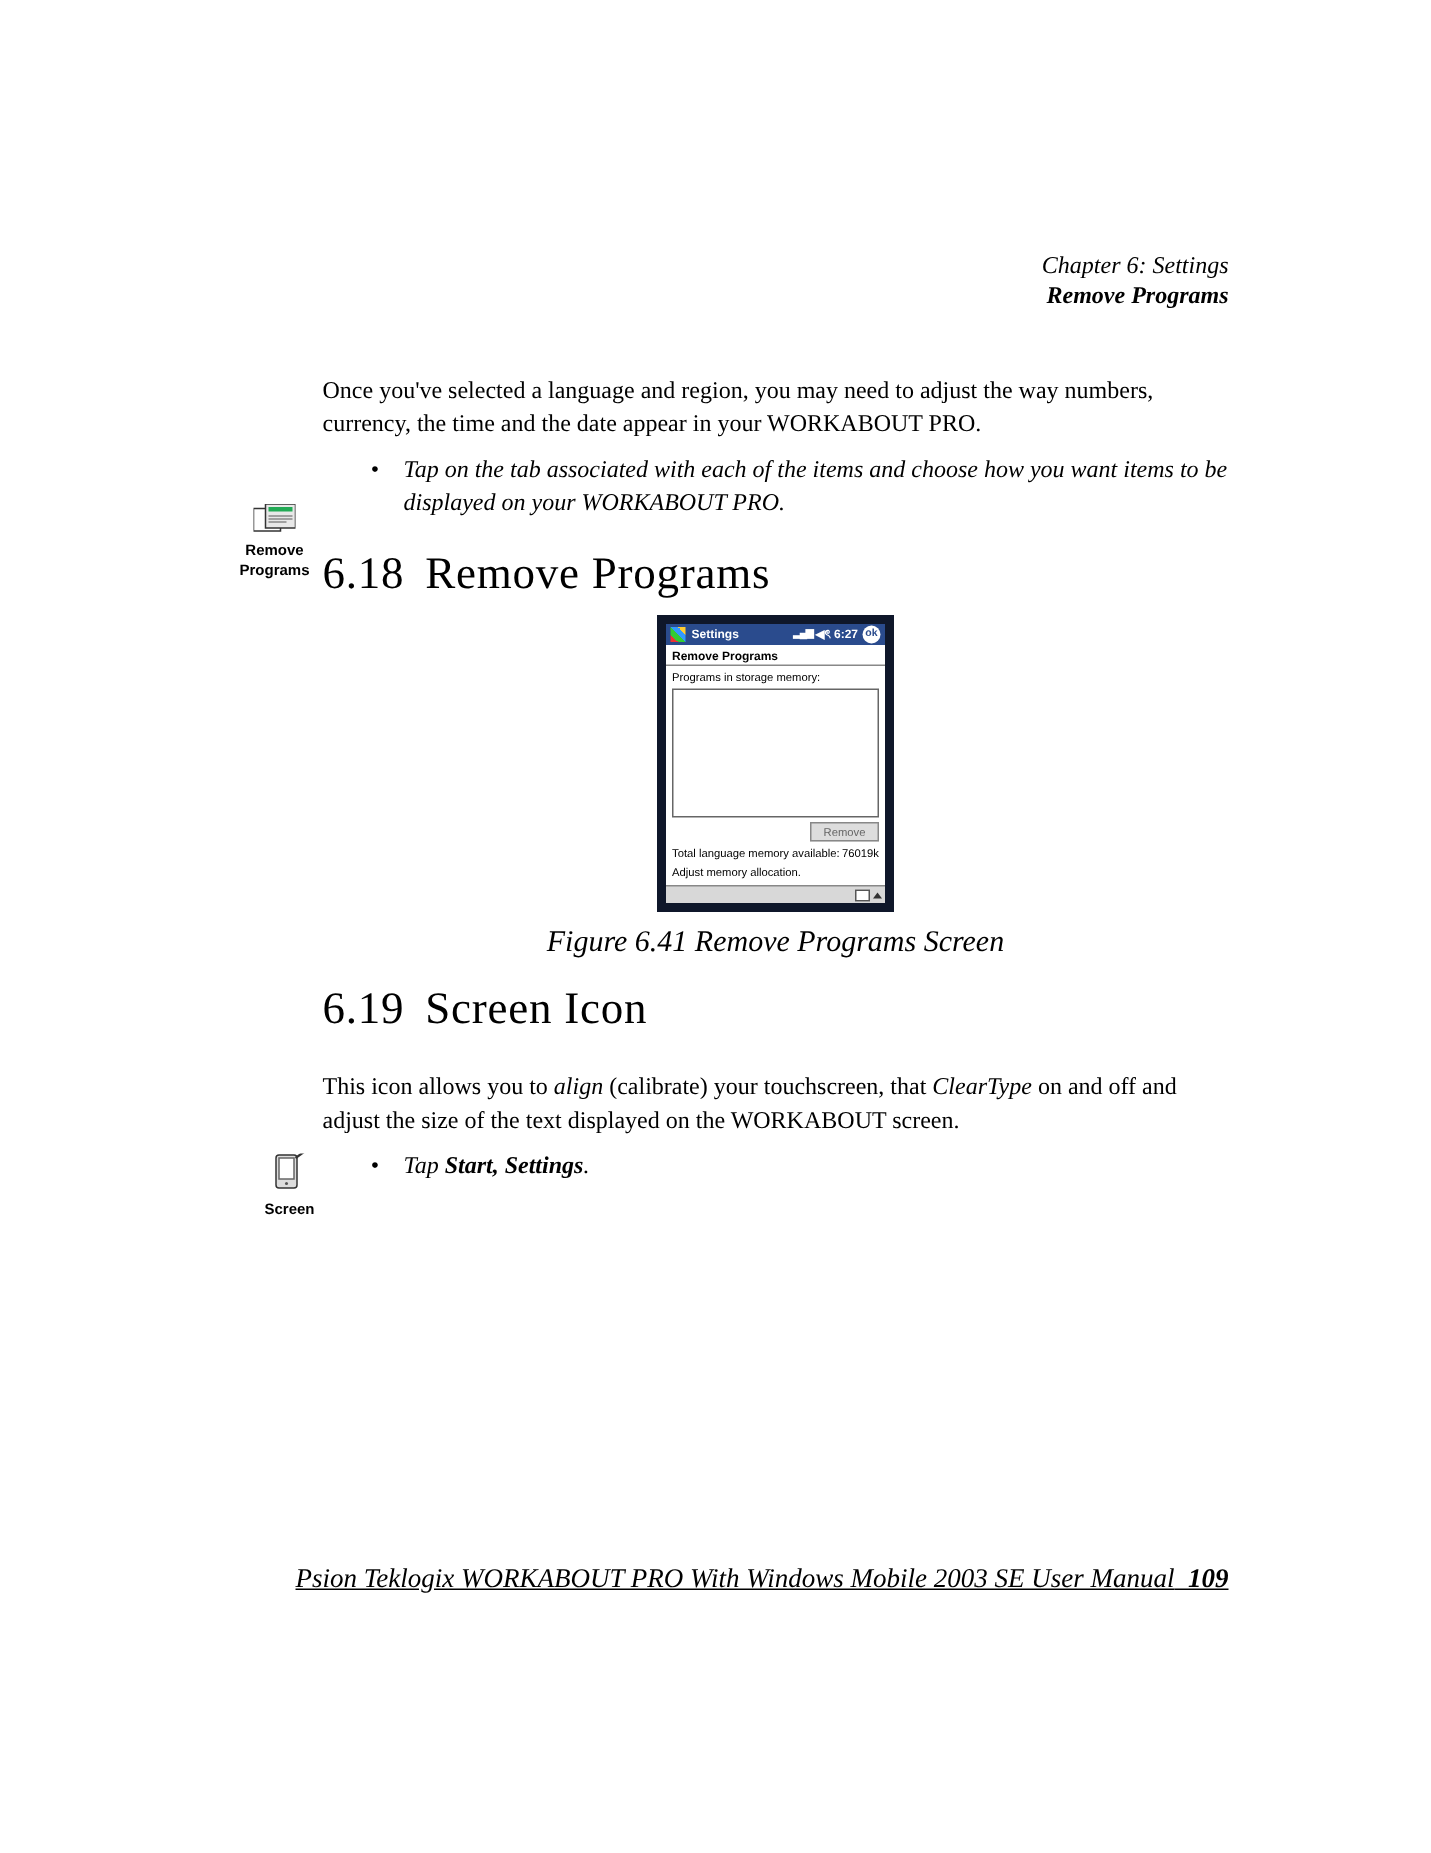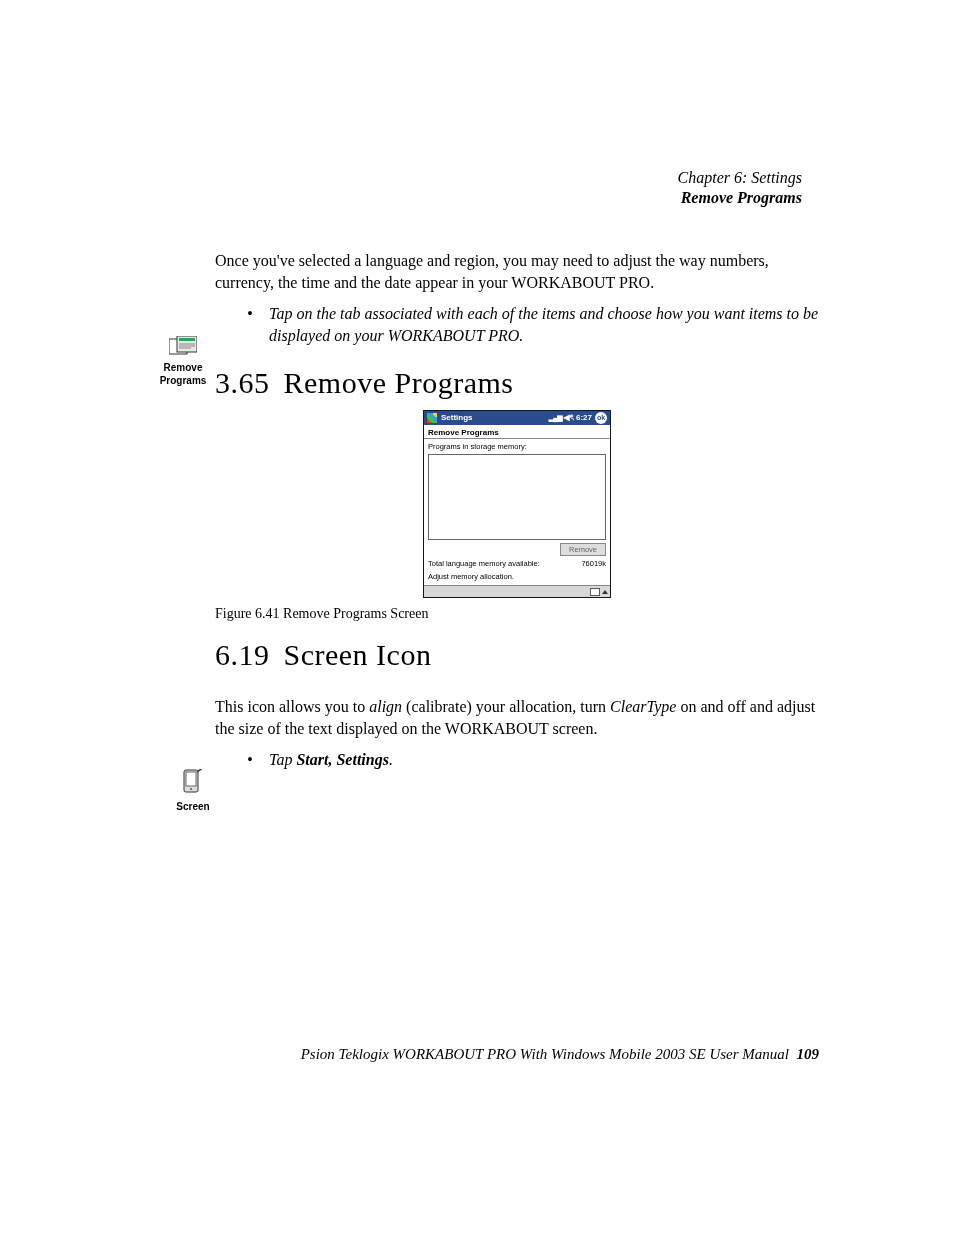--- a/index.html
+++ b/index.html
@@ -14,21 +14,21 @@
     position: relative;
   }
   .page {
     position: absolute;
     left: 0; top: 0; right: 0; bottom: 0;
     padding: 165px 130px 80px 130px;
   }
   .running-head {
     position: absolute;
     top: 168px;
-    right: 152px;
+    right: 135px;
     text-align: right;
     font-style: italic;
     font-size: 16px;
     line-height: 1.25;
   }
   .running-head .sec { font-weight: bold; }
   .content {
     position: absolute;
     top: 230px;
     left: 215px;
@@ -67,47 +67,49 @@
     font-size: 10px;
     font-weight: bold;
     line-height: 1.25;
   }
   .margin-note .mn-icon {
     display: block;
     margin: 0 auto 4px auto;
   }
   .fig-caption {
     font-family: Georgia, "Times New Roman", serif;
-    font-size: 14px;
-    text-align: left;
+    font-size: 20px;
+    text-align: center;
     margin: 6px 0 10px 0;
+    font-style: italic;
   }
   .em { font-style: italic; }
   .bold { font-weight: bold; }
   .footer {
     position: absolute;
     bottom: 170px;
     right: 135px;
     font-style: italic;
-    font-size: 15px;
+    font-size: 18px;
+    text-decoration: underline;
   }
   .footer .pg { font-weight: bold; font-style: italic; }
 
   
   .shot-wrap {
     display: flex;
     justify-content: center;
     margin: 4px 0 2px 0;
   }
   .shot {
-    width: 188px;
+    width: 158px;
     font-family: Tahoma, Arial, sans-serif;
     font-size: 8px;
     color: #000;
-    border: 1px solid #0f172a;
+    border: 6px solid #0f172a;
     background: #fff;
   }
   .shot-titlebar {
     display: flex;
     align-items: center;
     background: #2a4b8d;
     color: #fff;
     height: 14px;
     padding: 0 3px;
     font-size: 8px;
@@ -220,21 +222,21 @@
   </div>
 
   <div class="content">
 
     <p class="para">Once you've selected a language and region, you may need to adjust the way numbers, currency, the time and the date appear in your WORKABOUT PRO.</p>
     <ul class="bullets">
       <li>Tap on the tab associated with each of the items and choose how you want items to be displayed on your WORKABOUT PRO.</li>
     </ul>
 
     <h2 class="heading">
-      <span class="num">3.65</span><span>Remove Programs</span>
+      <span class="num">6.18</span><span>Remove Programs</span>
     </h2>
 
     <div class="shot-wrap">
       <div class="shot">
         <div class="shot-titlebar">
           <span class="flag"></span>
           <span>Settings</span>
           <span class="spacer"></span>
           <span class="signal">▂▄▆</span>
           <span style="margin:0 2px;">◀ৎ</span>
@@ -263,21 +265,21 @@
       </div>
     </div>
     <div class="fig-caption">Figure 6.41 Remove Programs Screen</div>
 
 
     <h2 class="heading">
       <span class="num">6.19</span><span>Screen Icon</span>
     </h2>
 
     <p class="para">
-      <span>This icon allows you to </span><span class="em">align</span><span> (calibrate) your allocation, turn </span><span class="em">ClearType</span><span> on and off and adjust the size of the text displayed on the WORKABOUT screen.</span>
+      <span>This icon allows you to </span><span class="em">align</span><span> (calibrate) your touchscreen, that </span><span class="em">ClearType</span><span> on and off and adjust the size of the text displayed on the WORKABOUT screen.</span>
     </p>
     <ul class="bullets">
       <li>
         <span>Tap </span><span class="bold">Start, Settings</span><span>.</span>
       </li>
     </ul>
 
   </div>
 
   <div class="footer">

